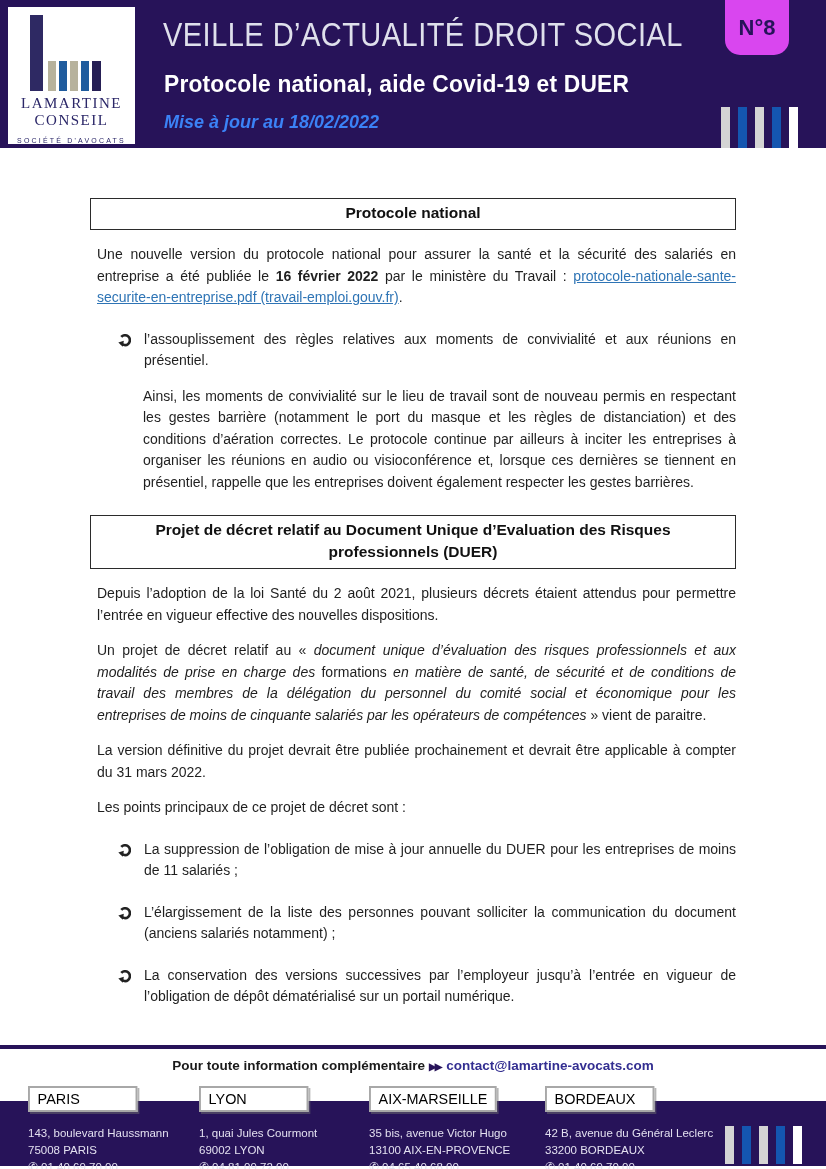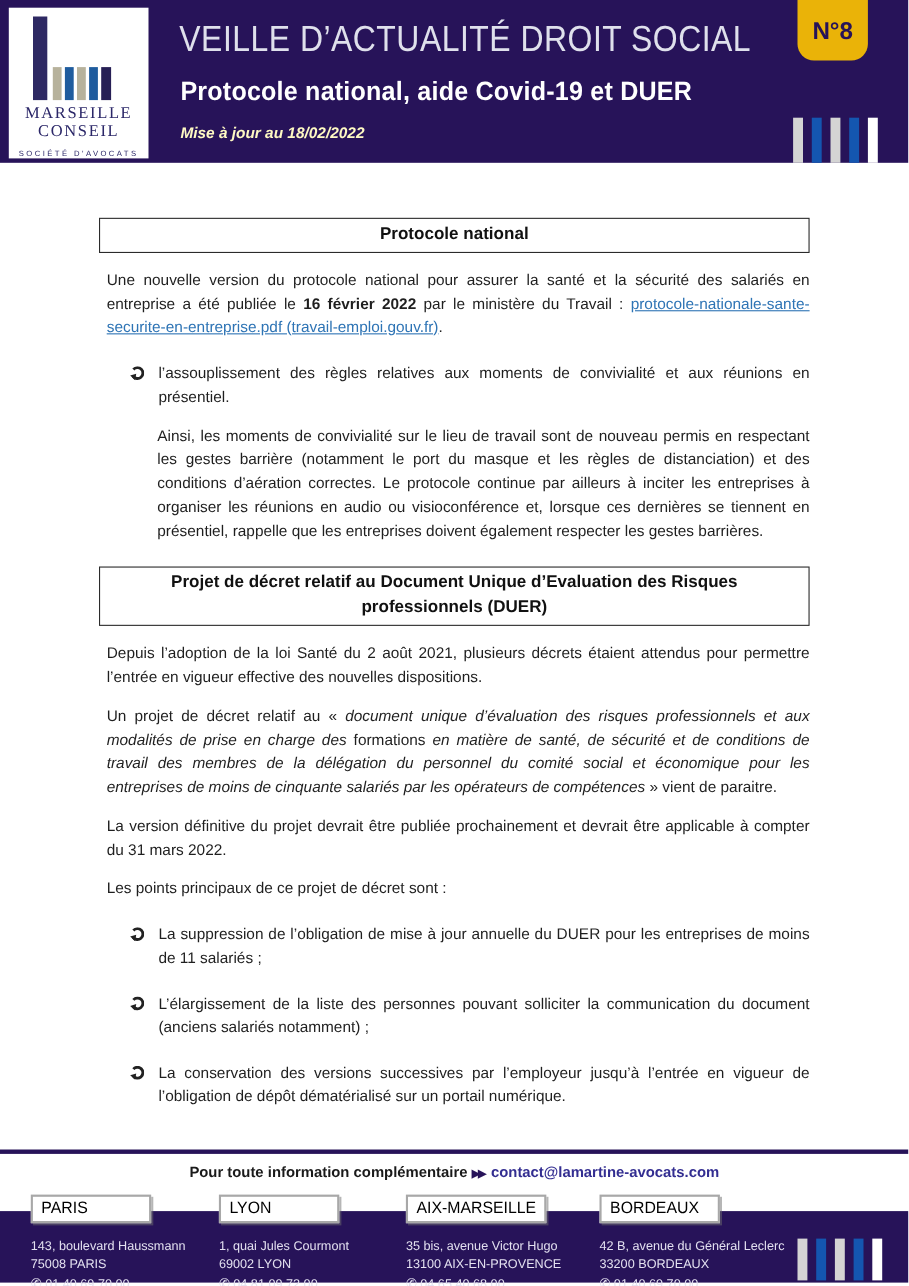--- a/index.html
+++ b/index.html
@@ -39,26 +39,26 @@
     position:absolute; left:163px; top:16px; color:#dfe0ec;
     font-size:33px; letter-spacing:0.5px; white-space:nowrap;
     transform:scaleX(0.88); transform-origin:left top;
   }
   .header-subtitle {
     position:absolute; left:164px; top:70px; color:#ffffff;
     font-size:24px; font-weight:bold; letter-spacing:0.2px; white-space:nowrap;
     transform:scaleX(0.95); transform-origin:left top;
   }
   .header-updated {
-    position:absolute; left:164px; top:112px; color:#fef9c3;
-    font-size:14px; font-weight:bold; font-style:italic;
+    position:absolute; left:164px; top:112px; color:#3b82f6;
+    font-size:18px; font-weight:bold; font-style:italic;
   }
   .issue-badge {
     position:absolute; top:0; left:725px; width:64px; height:55px;
-    background:#eab308; border-radius:0 0 15px 15px;
+    background:#d946ef; border-radius:0 0 15px 15px;
     display:flex; align-items:center; justify-content:center;
   }
   .issue-badge span { color:#271359; font-size:22px; font-weight:bold; }
   .deco-bars { position:absolute; display:flex; }
   .deco-bars .bar { width:9px; margin-left:8px; }
   .bar.gray  { background:#d4d4d4; }
   .bar.blue  { background:#1456b0; }
   .bar.white { background:#ffffff; }
   .header .deco-bars { right:28px; bottom:0; height:41px; }
   .header .deco-bars .bar { height:41px; }
@@ -123,21 +123,21 @@
     <div class="logo-box">
       <div class="logo-chart">
         <div class="logo-bar tall"></div>
         <div class="logo-bar b1"></div>
         <div class="logo-bar b2"></div>
         <div class="logo-bar b3"></div>
         <div class="logo-bar b4"></div>
         <div class="logo-bar b5"></div>
       </div>
       <div class="logo-name">
-        <div>MARSEILLE</div>
+        <div>LAMARTINE</div>
         <div>CONSEIL</div>
       </div>
       <div class="logo-sub">SOCIÉTÉ D'AVOCATS</div>
     </div>
 
     <div class="header-title">VEILLE D’ACTUALITÉ DROIT SOCIAL</div>
     <div class="header-subtitle">Protocole national, aide Covid-19 et DUER</div>
     <div class="header-updated">Mise à jour au 18/02/2022</div>
 
     <div class="issue-badge">

